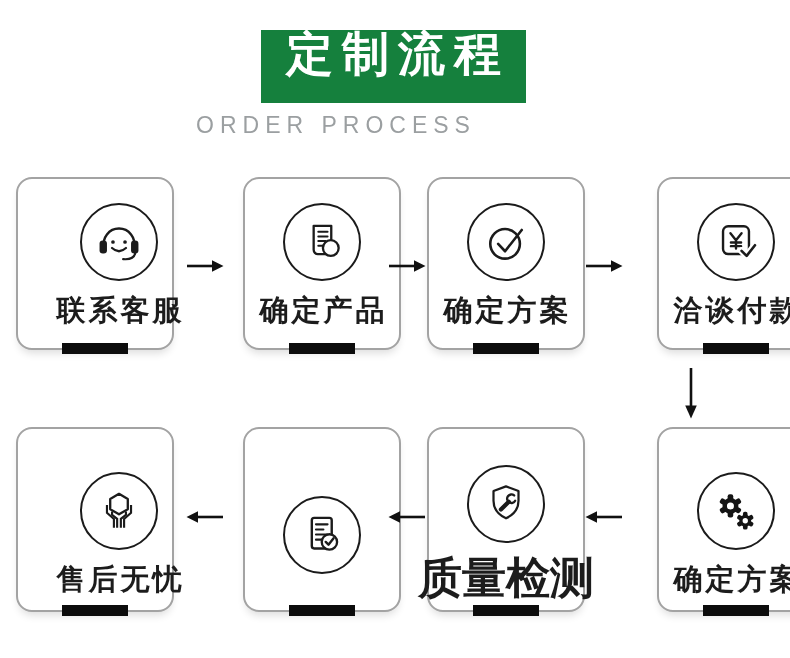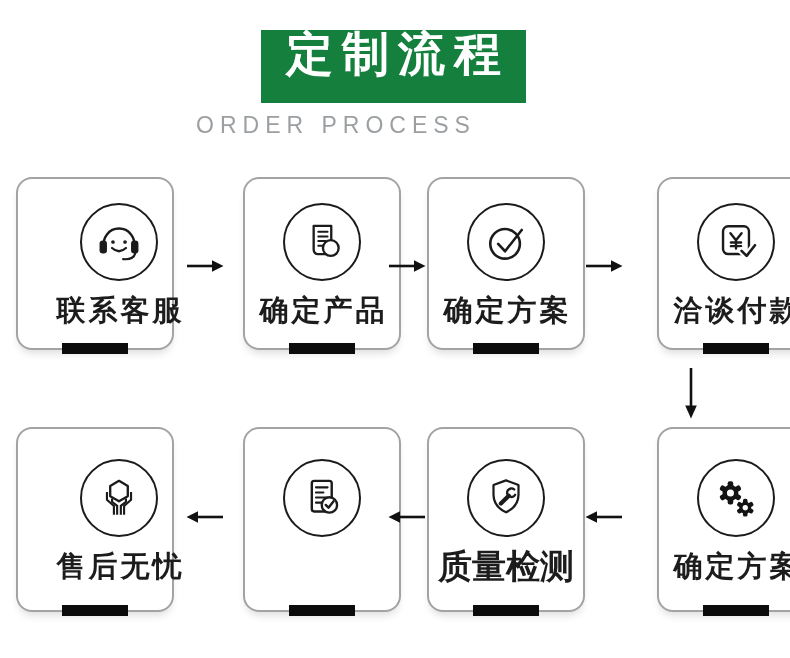--- a/index.html
+++ b/index.html
@@ -21,33 +21,33 @@
     color:#9B9FA1;font-size:23px;letter-spacing:6px;font-weight:normal;white-space:nowrap;
   }
   
   .card{
     position:absolute;width:158px;background:#ffffff;
     border:2px solid #A3A3A3;border-radius:16px;box-sizing:border-box;
     display:flex;flex-direction:column;align-items:center;
     box-shadow:0 6px 8px -3px rgba(0,0,0,0.14);
   }
   .r1{top:177px;height:173px;}
-  .r2{top:427px;height:185px;}
+  .r2{top:427px;height:185px;justify-content:center;}
   .c1{left:16px;padding-left:48px;}.c2{left:243px;}.c3{left:427px;}.c4{left:657px;}
   .ring{
     width:78px;height:78px;border:2.6px solid #1b1b1b;border-radius:50%;
     margin-top:24px;display:flex;align-items:center;justify-content:center;box-sizing:border-box;
     flex:0 0 auto;
   }
   .r2 .ring{margin-top:30px;}
   .label{
     margin-top:13px;font-size:29px;font-weight:600;color:#1c1c1c;
     letter-spacing:3px;padding-left:3px;white-space:nowrap;line-height:1.15;
   }
-  .big-label .label{font-size:34px;letter-spacing:0;padding-left:0;margin-top:10px;}
+  .big-label .label{font-size:44px;letter-spacing:0;padding-left:0;margin-top:10px;}
   .bar{
     position:absolute;bottom:-6px;left:50%;transform:translateX(-50%);
     width:66px;height:11px;background:#0c0c0c;
   }
   
   .arrow{position:absolute;line-height:0;}
   .a1{left:186px;}.a2{left:388px;}.a3{left:585px;}
   .ar1{top:257px;}
   .ar2{top:508px;}
   .adown{left:682px;top:367px;}

